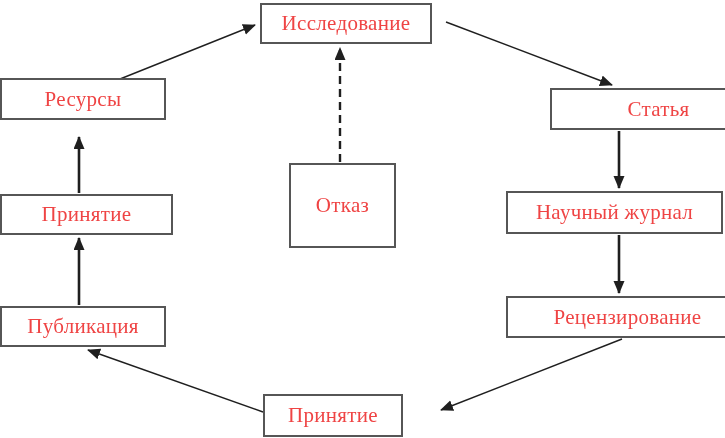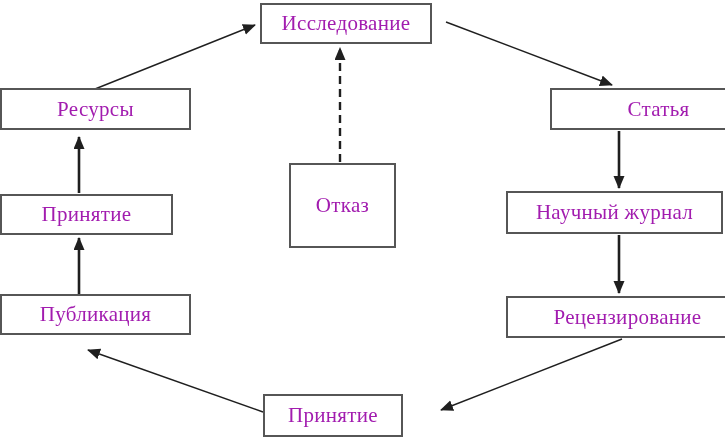--- a/index.html
+++ b/index.html
@@ -26,33 +26,33 @@
   .node {
     position: absolute;
     z-index: 2;
     box-sizing: border-box;
     background: #ffffff;
     border: 2px solid #565656;
     display: flex;
     align-items: center;
     justify-content: center;
     font-size: 21px;
-    color: #a21caf;
+    color: #ef4444;
     letter-spacing: 0.3px;
     z-index: 2;
   }
   
   .n-research    { left: 260px; top: 3px;   width: 172px; height: 41px; }
   .n-article     { left: 506px; top: 88px;  width: 217px; height: 42px; margin-left: 44px; }
   .n-journal     { left: 506px; top: 191px; width: 217px; height: 43px; }
   .n-review      { left: 506px; top: 296px; width: 243px; height: 42px; }
   .n-acceptance  { left: 263px; top: 394px; width: 140px; height: 43px; }
-  .n-publication { left: 0px;   top: 294px; width: 191px; height: 41px; }
+  .n-publication { left: 0px;   top: 306px; width: 166px; height: 41px; }
   .n-recognition { left: 0px;   top: 194px; width: 173px; height: 41px; }
-  .n-resources   { left: 0px;   top: 88px;  width: 191px; height: 42px; }
+  .n-resources   { left: 0px;   top: 78px;  width: 166px; height: 42px; }
   .n-rejection   { left: 289px; top: 163px; width: 107px; height: 85px; }
 </style>
 </head>
 <body>
 
 <div class="canvas">
 
   <svg class="arrows" viewBox="0 0 725 438" xmlns="http://www.w3.org/2000/svg">
     <defs>
       <marker id="ah" markerUnits="userSpaceOnUse" markerWidth="14" markerHeight="12" refX="12" refY="5.5" orient="auto">

